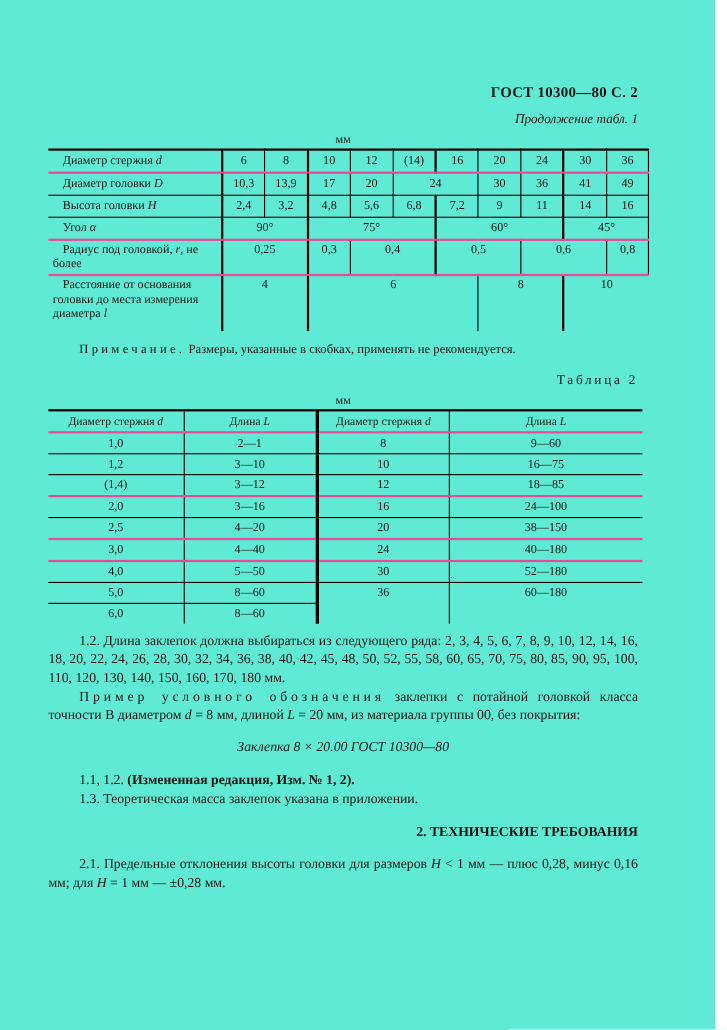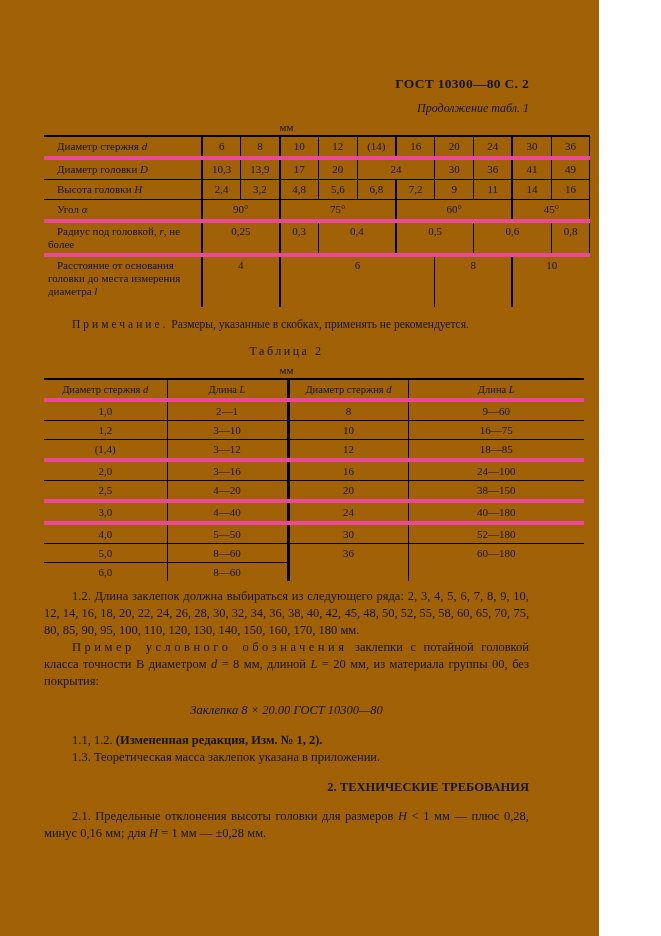--- a/index.html
+++ b/index.html
@@ -1,42 +1,42 @@
 <!DOCTYPE html>
 <html><head>
 <meta charset="utf-8">
 <style>
   html,body{margin:0;padding:0;background:#ffffff;}
   .page{
-    width:599px;height:936px;background:#a16207;color:#141414;
+    width:650px;height:936px;background:#5eead4;color:#141414;
     font-family:"Liberation Serif","DejaVu Serif",serif;
     position:relative;box-sizing:border-box;
     padding:76px 70px 0 44px;overflow:hidden;
   }
   .gost-header{text-align:right;font-weight:bold;font-size:13.5px;letter-spacing:.3px;}
   .continuation{text-align:right;font-style:italic;font-size:12px;margin-top:9px;}
   .mm-label{text-align:center;font-size:11px;margin-top:5px;margin-bottom:2px;}
 
   table{border-collapse:collapse;table-layout:fixed;}
   #t1{width:546px;border-top:2px solid #000;}
   #t1 td{font-size:11px;line-height:13px;text-align:center;vertical-align:middle;padding:2px 2px;height:15px;}
   #t1 td.lbl{text-align:left;padding-left:4px;padding-right:5px;text-indent:9px;border-right:2px solid #000;}
   #t1 tr.vtop td{vertical-align:top;}
   #t1 tr.tall td{height:46px;}
   .br1{border-right:1px solid #000;}
   .br2{border-right:2px solid #000;}
   .br0{border-right:none;}
   tr.hb1 td{border-bottom:1px solid #000;}
-  tr.hb2 td{border-bottom:4px solid #ec4899;}
+  tr.hb2 td{border-bottom:2px solid #ec4899;}
   .bb1{border-bottom:1px solid #000;}
   var{font-style:italic;font-family:inherit;}
 
   .note{font-size:11.5px;margin-top:11px;padding-left:28px;}
   .spaced{letter-spacing:3px;}
-  .t2-caption{text-align:center;font-size:12px;letter-spacing:2.5px;margin-top:14px;}
+  .t2-caption{text-align:right;font-size:12px;letter-spacing:2.5px;margin-top:14px;}
 
   #t2{width:540px;border-top:2px solid #000;margin-top:2px;}
   #t2 td{font-size:11px;line-height:13px;text-align:center;padding:2.5px 4px;height:13px;}
   #t2 tr.hdr td{font-size:10.5px;}
   .brM{border-right:3px solid #000;}
 
   .body-text{margin-top:7px;font-family:Liberation Serif, serif;}
   .body-text p{font-size:12.5px;line-height:17px;text-align:justify;margin:0;}
   .indent{text-indent:28px;}
   .ex-spaced{letter-spacing:3.5px;}

